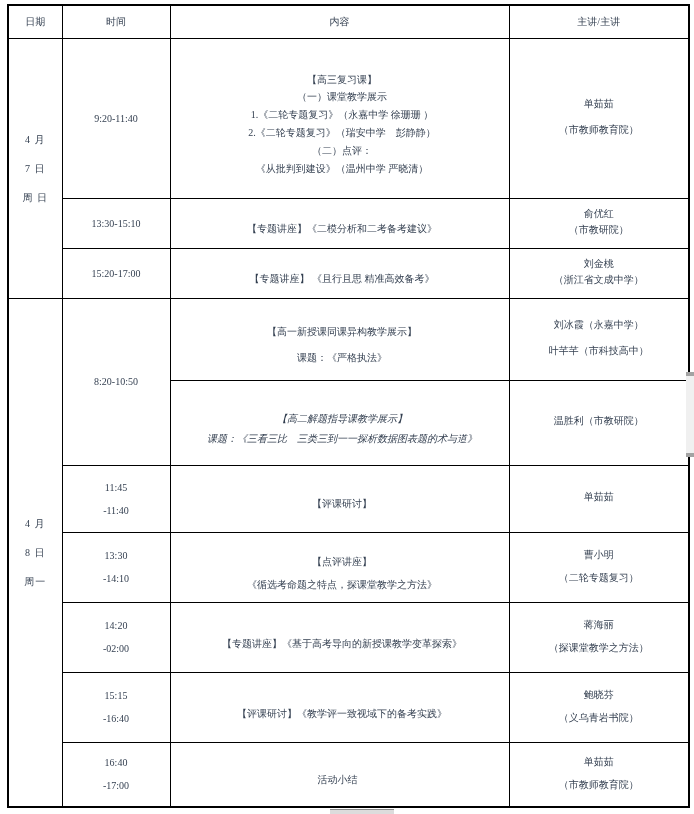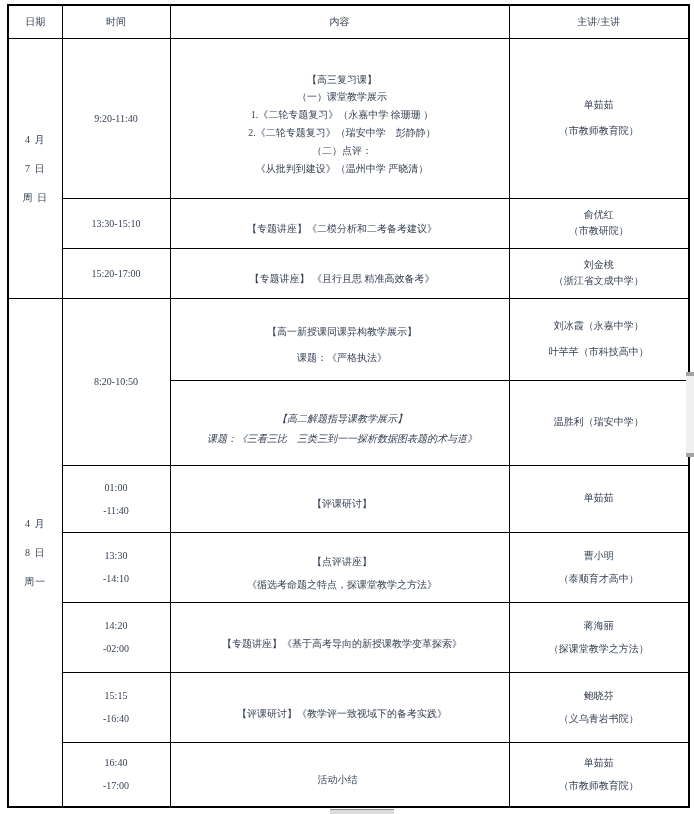--- a/index.html
+++ b/index.html
@@ -27,21 +27,21 @@
     overflow:hidden;
   }
   col.c1{width:54px;}
   col.c2{width:108px;}
   col.c3{width:339px;}
   col.c4{width:180px;}
   .hdr{height:33px;line-height:1.2;}
   .date-cell{line-height:2.9;letter-spacing:1px;}
   .time-cell{line-height:2.3;}
   .content-cell{text-align:left;padding:14px 8px 2px 13px;line-height:2.05;}
-  .speaker-cell{line-height:2.05;padding:0 4px;}
+  .speaker-cell{line-height:2.05;padding:0 4px;font-family:Liberation Mono, monospace;}
   .dense{line-height:1.78;}
   .loose{line-height:2.6;}
   .center{text-align:center;padding-left:4px;}
   .ln{white-space:normal;}
   
   .scroll-fragment{
     position:absolute;right:0;top:372px;width:8px;height:85px;
     background:#f0f0f0;
   }
   .scroll-cap{position:absolute;left:0;width:8px;height:4px;background:#a3a3a3;}
@@ -138,47 +138,47 @@
             <div class="ln">刘冰霞（永嘉中学）</div>
             <div class="ln">叶芊芊（市科技高中）</div>
           </td>
     </tr>
     <tr style="height:85px;">
       <td class="content-cell" style="line-height:2.0;font-style:italic;">
             <div class="ln">【高二解题指导课教学展示】</div>
             <div class="ln">课题：《三看三比　三类三到一一探析数据图表题的术与道》</div>
           </td>
       <td class="speaker-cell">
-            <div class="ln">温胜利（瑞安中学）</div>
+            <div class="ln">温胜利（市教研院）</div>
           </td>
     </tr>
     <tr style="height:67px;">
       <td class="time-cell">
-            <div class="ln">01:00</div>
+            <div class="ln">11:45</div>
             <div class="ln">-11:40</div>
           </td>
       <td class="content-cell">
             <div class="ln">【评课研讨】</div>
           </td>
       <td class="speaker-cell">
             <div class="ln">单茹茹</div>
           </td>
     </tr>
     <tr style="height:70px;">
       <td class="time-cell">
             <div class="ln">13:30</div>
             <div class="ln">-14:10</div>
           </td>
       <td class="content-cell" style="line-height:2.3;">
             <div class="ln">【点评讲座】</div>
             <div class="ln">《循选考命题之特点，探课堂教学之方法》</div>
           </td>
       <td class="speaker-cell" style="line-height:2.3;">
             <div class="ln">曹小明</div>
-            <div class="ln">（泰顺育才高中）</div>
+            <div class="ln">（二轮专题复习）</div>
           </td>
     </tr>
     <tr style="height:70px;">
       <td class="time-cell">
             <div class="ln">14:20</div>
             <div class="ln">-02:00</div>
           </td>
       <td class="content-cell" style="line-height:2.3;">
             <div class="ln">【专题讲座】《基于高考导向的新授课教学变革探索》</div>
           </td>

